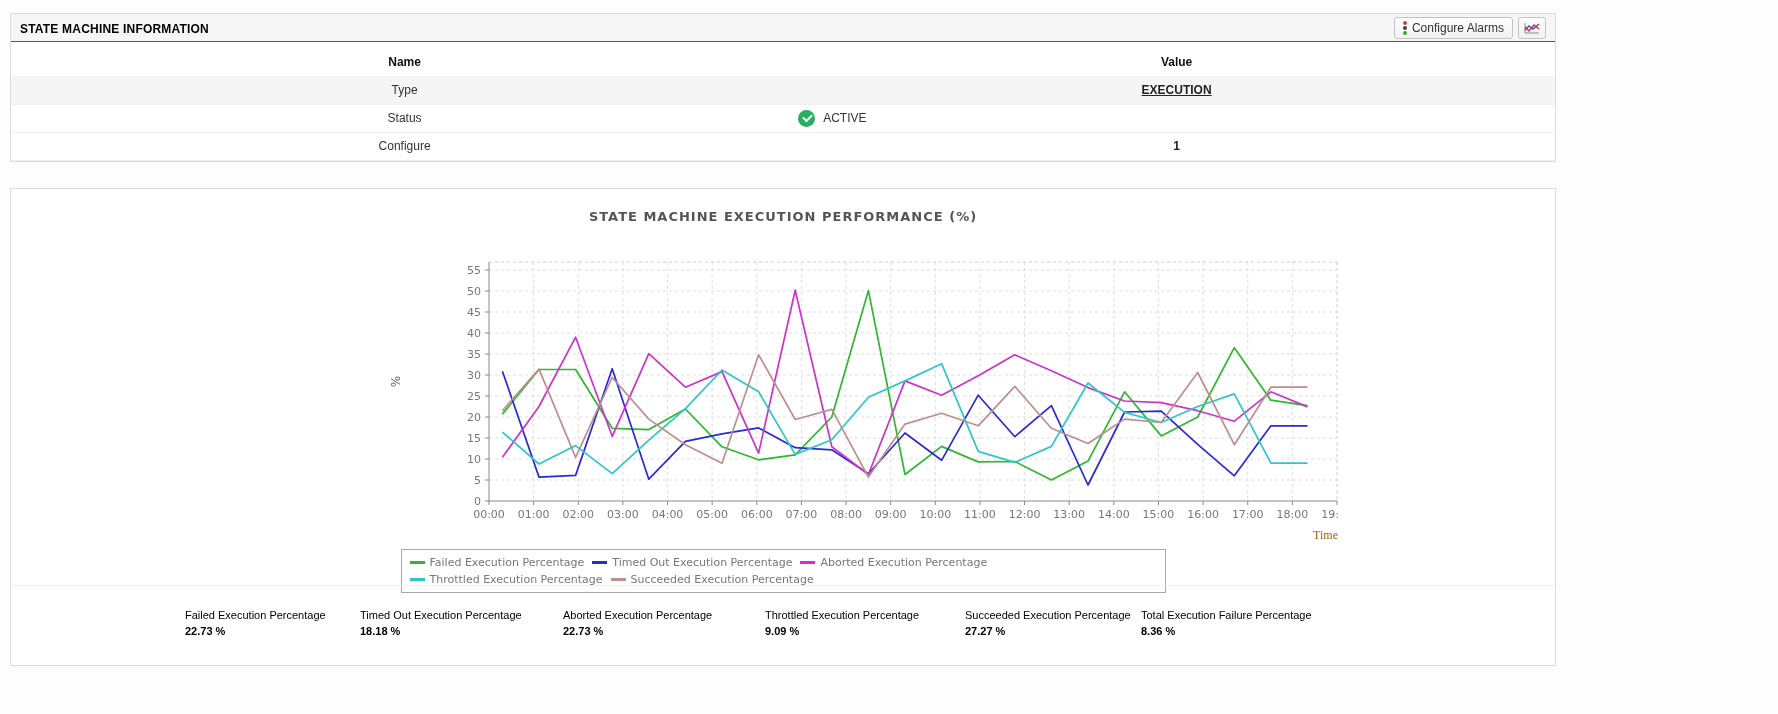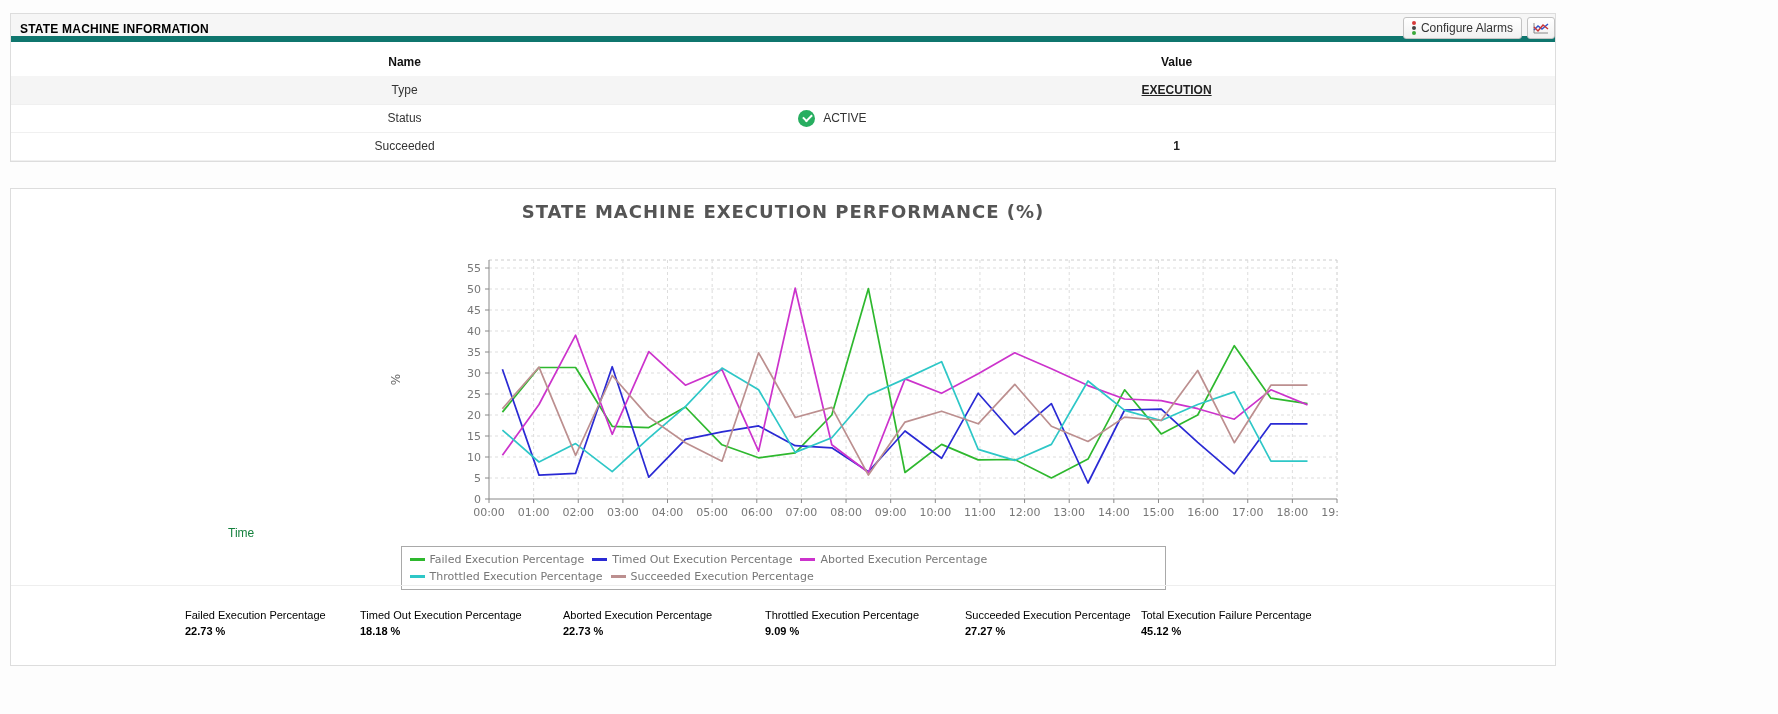--- a/index.html
+++ b/index.html
@@ -1,40 +1,40 @@
 <!DOCTYPE html>
 <html><head>
 <meta charset="utf-8">
 <style>
   * { box-sizing: border-box; margin: 0; padding: 0; }
   html,body { width:1778px; height:714px; background:#fdfdfd; font-family:"Liberation Sans", sans-serif; overflow:hidden; }
   .panel { background:#fff; border:1px solid #ddd; margin-left:10px; width:1546px; }
   #panel-info { margin-top:13px; }
-  .panel-header { position:relative; height:28px; background:#f6f6f6; border-bottom:6px solid #0f766e; line-height:28px; }
+  .panel-header { position:relative; height:28px; background:#f6f6f6; border-bottom:1px solid #0f766e; line-height:28px; }
   .panel-title { font-size:12px; font-weight:bold; color:#000; padding-left:9px; letter-spacing:.2px; }
-  .header-buttons { position:absolute; right:0; top:3px; display:flex; gap:5px; }
+  .header-buttons { position:absolute; right:9px; top:3px; display:flex; gap:5px; }
   .btn { display:inline-flex; align-items:center; gap:5px; height:22px; padding:0 8px; background:linear-gradient(#ffffff,#f1f1f1); border:1px solid #c3c3c3; border-radius:3px; font-size:12px; color:#333; cursor:pointer; }
   .btn-icon { width:28px; justify-content:center; padding:0; }
   .traffic { display:inline-flex; flex-direction:column; gap:1px; }
   .traffic i { width:4px; height:4px; border-radius:50%; display:block; }
   .info-table { width:100%; border-collapse:collapse; margin-top:6px; }
   .info-table th, .info-table td { text-align:center; font-size:12px; height:28px; padding-left:9px; border-bottom:1px solid #f0f0f0; color:#333; }
   .info-table th { font-weight:bold; color:#111; border-bottom:none; }
   .info-table .col-value { width:49.6%; }
   .row-shaded { background:#f5f5f5; }
   .val-link { font-weight:bold; color:#222; text-decoration:underline; cursor:pointer; }
   .val-bold { font-weight:bold; color:#222; }
   .status-cell { display:flex; align-items:center; gap:8px; }
   .check-circle { width:17px; height:17px; border-radius:50%; background:#27ae60; position:relative; display:inline-block; }
   .check-circle:after { content:""; position:absolute; left:4.5px; top:4px; width:7px; height:4px; border-left:2px solid #fff; border-bottom:2px solid #fff; transform:rotate(-45deg); }
   #panel-chart { margin-top:26px; height:478px; position:relative; }
   .chart-block { width:1110px; margin:0 auto; position:relative; }
-  .chart-title { margin-top:12px; text-align:center; font-size:18px; font-weight:bold; color:#555; letter-spacing:1px; font-family:"DejaVu Sans", sans-serif; }
+  .chart-title { margin-top:20px; text-align:center; font-size:13px; font-weight:bold; color:#555; letter-spacing:1px; font-family:"DejaVu Sans", sans-serif; }
   #chart-svg-wrap { width:1110px; height:302px; margin-top:2px; overflow:hidden; }
-  .time-label { text-align:left; font-size:12px; color:#15803d; font-family:Liberation Sans, sans-serif; margin-top:0px; }
+  .time-label { text-align:right; font-size:12px; color:#a16207; font-family:Liberation Serif, serif; margin-top:0px; }
   .legend-box { width:765px; margin:6px auto 0 auto; border:1px solid #a9a9a9; padding:4px 8px; display:flex; flex-wrap:wrap; }
   .legend-item { display:inline-flex; align-items:center; margin-right:8px; line-height:17px; }
   .legend-swatch { width:15px; height:3px; margin-right:5px; display:inline-block; }
   .legend-text { font-size:11px; color:#777; font-family:"DejaVu Sans", sans-serif; white-space:nowrap; }
   .stats-sep { position:absolute; left:0; right:0; top:396px; border-top:1px solid #eee; }
   .stats-row { position:absolute; left:0; top:420px; width:100%; height:46px; }
   .stat-item { position:absolute; top:0; }
   .stat-label { font-size:11px; color:#000; font-stretch:condensed; white-space:nowrap; }
   .stat-value { font-size:11px; font-weight:bold; color:#000; margin-top:4px; }
 </style>
@@ -78,21 +78,21 @@
         <tr>
           <td>Status</td>
           <td class="col-value">
             <span class="status-cell">
               <span class="check-circle"></span>
               <span>ACTIVE</span>
             </span>
           </td>
         </tr>
         <tr>
-          <td>Succeeded</td>
+          <td>Configure</td>
           <td class="col-value"><span class="val-bold">1</span></td>
         </tr>
       </tbody>
   </table>
 </div>
 
 <div class="panel" id="panel-chart">
   <div class="chart-block">
     <div class="chart-title">STATE MACHINE EXECUTION PERFORMANCE (%)</div>
     <div id="chart-svg-wrap"><svg width="1110" height="302" xmlns="http://www.w3.org/2000/svg" style="font-family:'DejaVu Sans',sans-serif">
@@ -241,16 +241,16 @@
       <div class="stat-item" style="left: 754px;">
         <div class="stat-label">Throttled Execution Percentage</div>
         <div class="stat-value">9.09 %</div>
       </div>
       <div class="stat-item" style="left: 954px;">
         <div class="stat-label">Succeeded Execution Percentage</div>
         <div class="stat-value">27.27 %</div>
       </div>
       <div class="stat-item" style="left: 1130px;">
         <div class="stat-label">Total Execution Failure Percentage</div>
-        <div class="stat-value">45.12 %</div>
+        <div class="stat-value">8.36 %</div>
       </div>
     </div>
 </div>
 
 </body></html>

